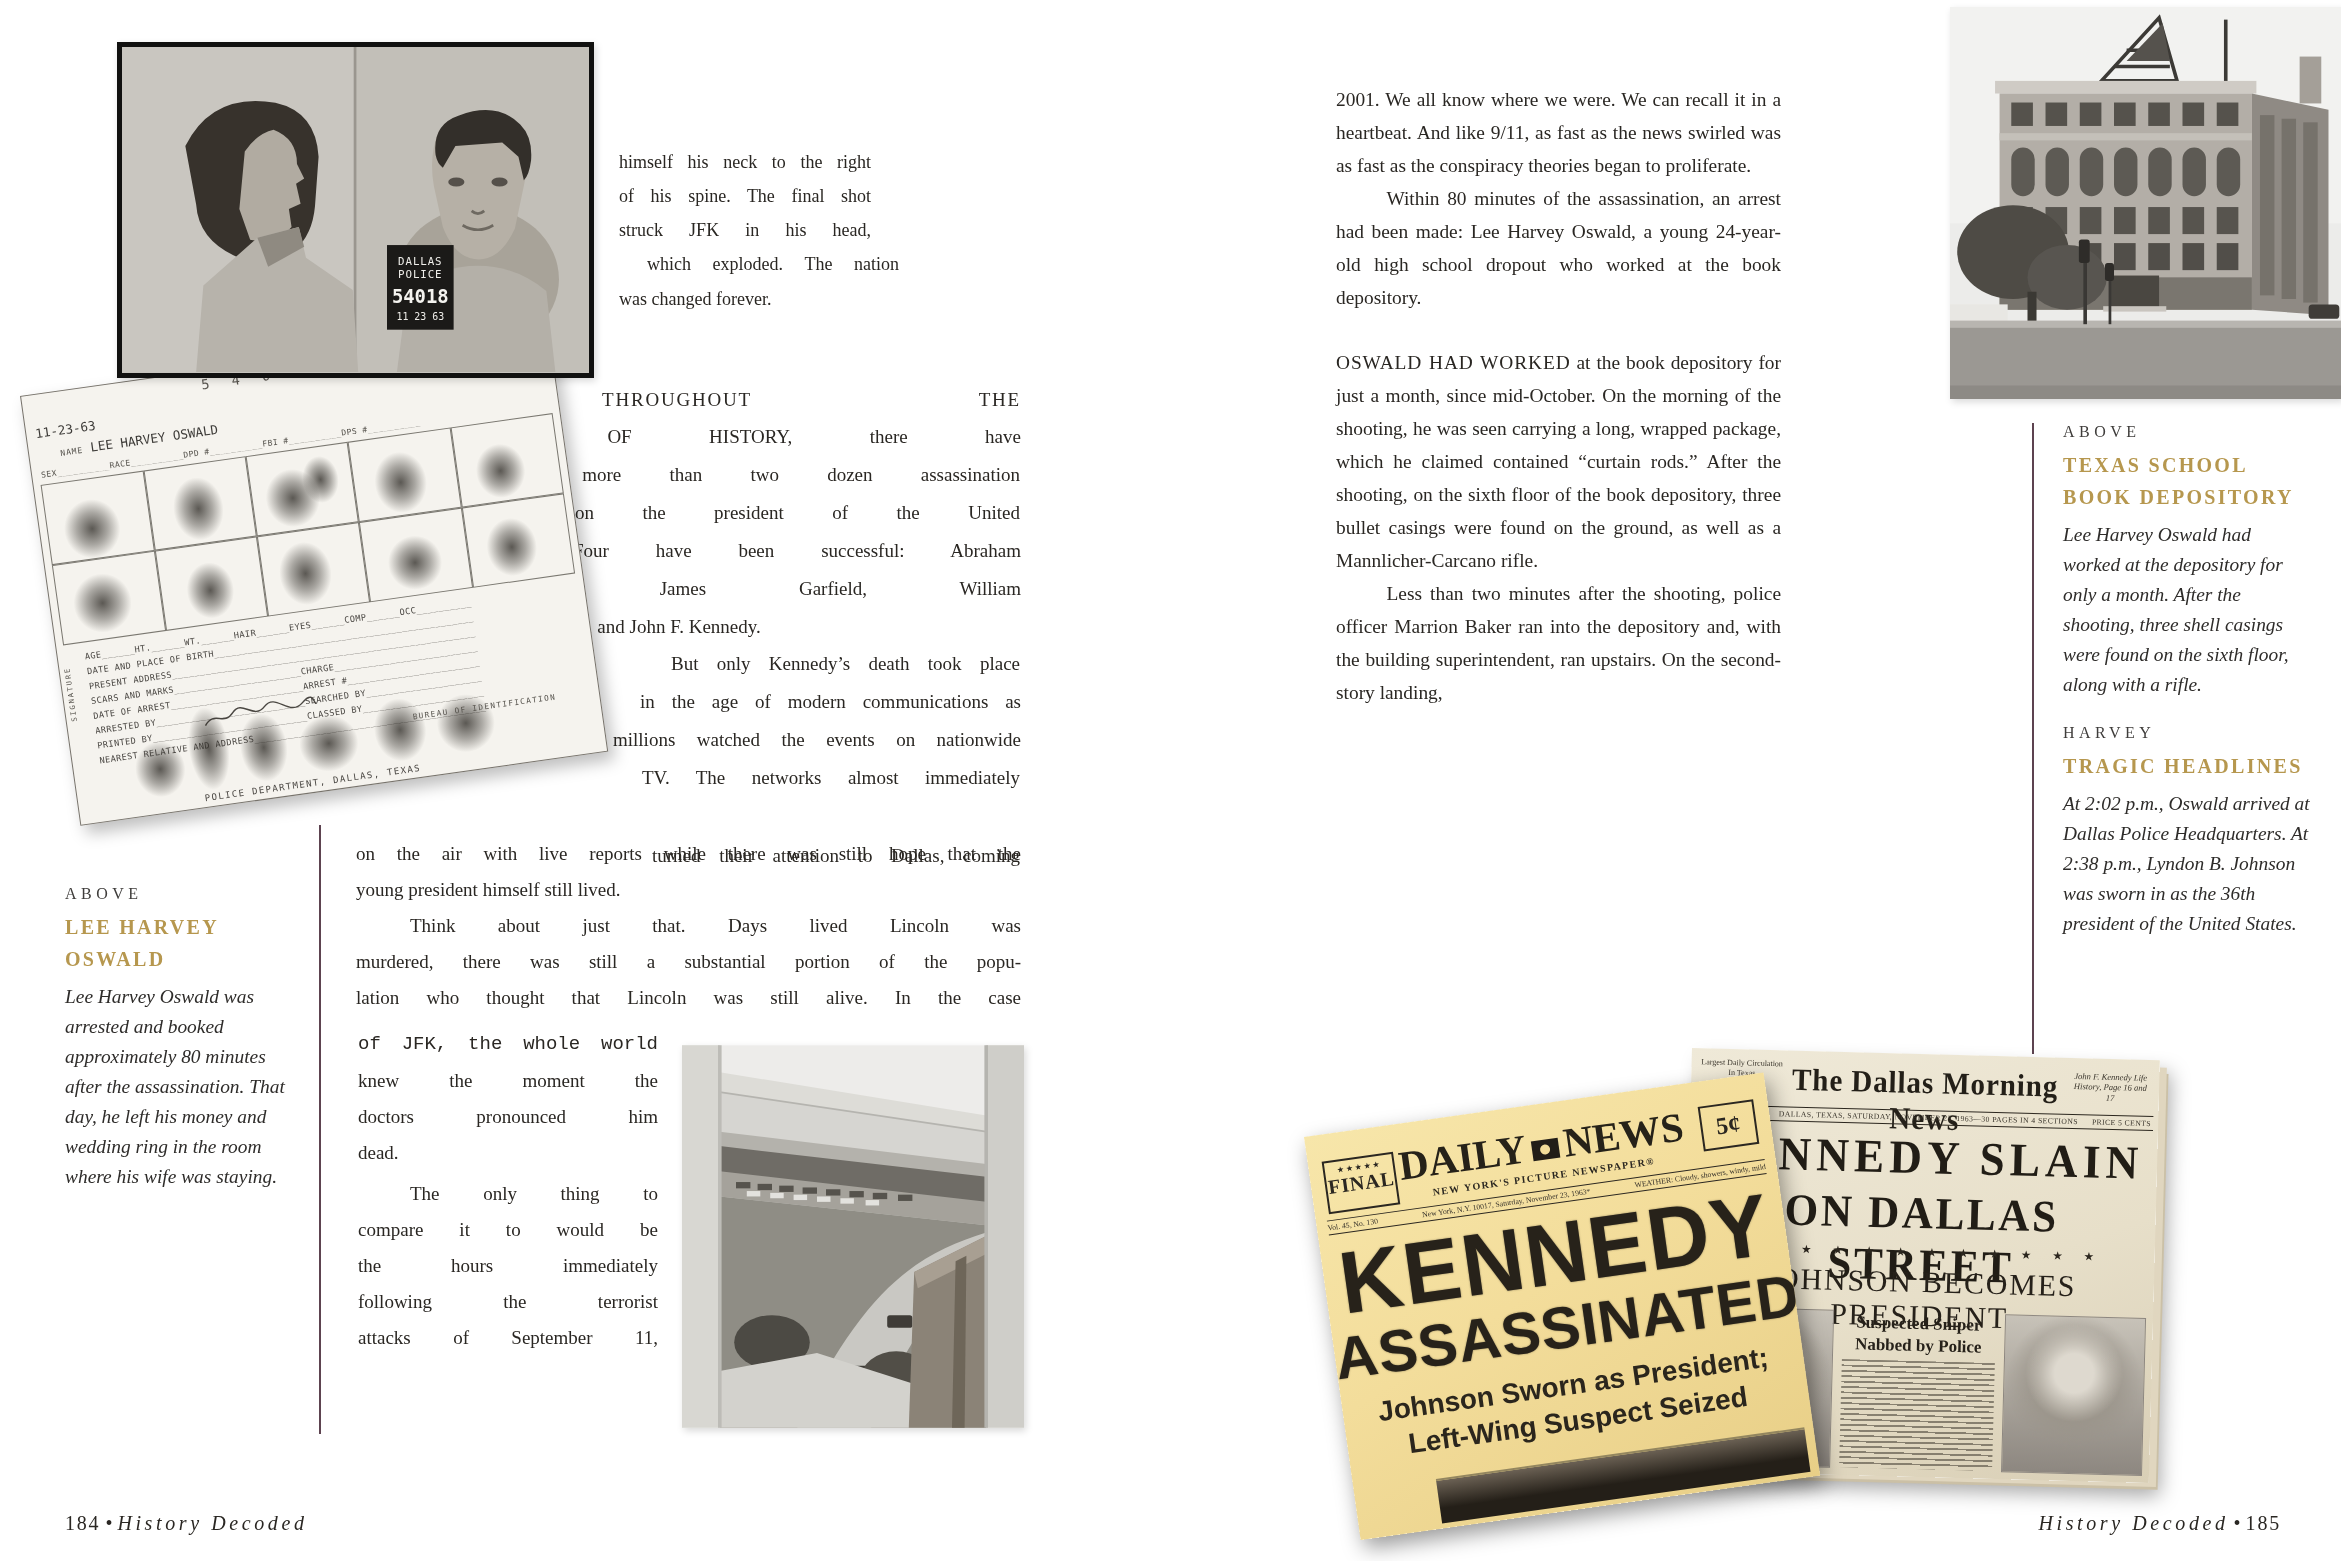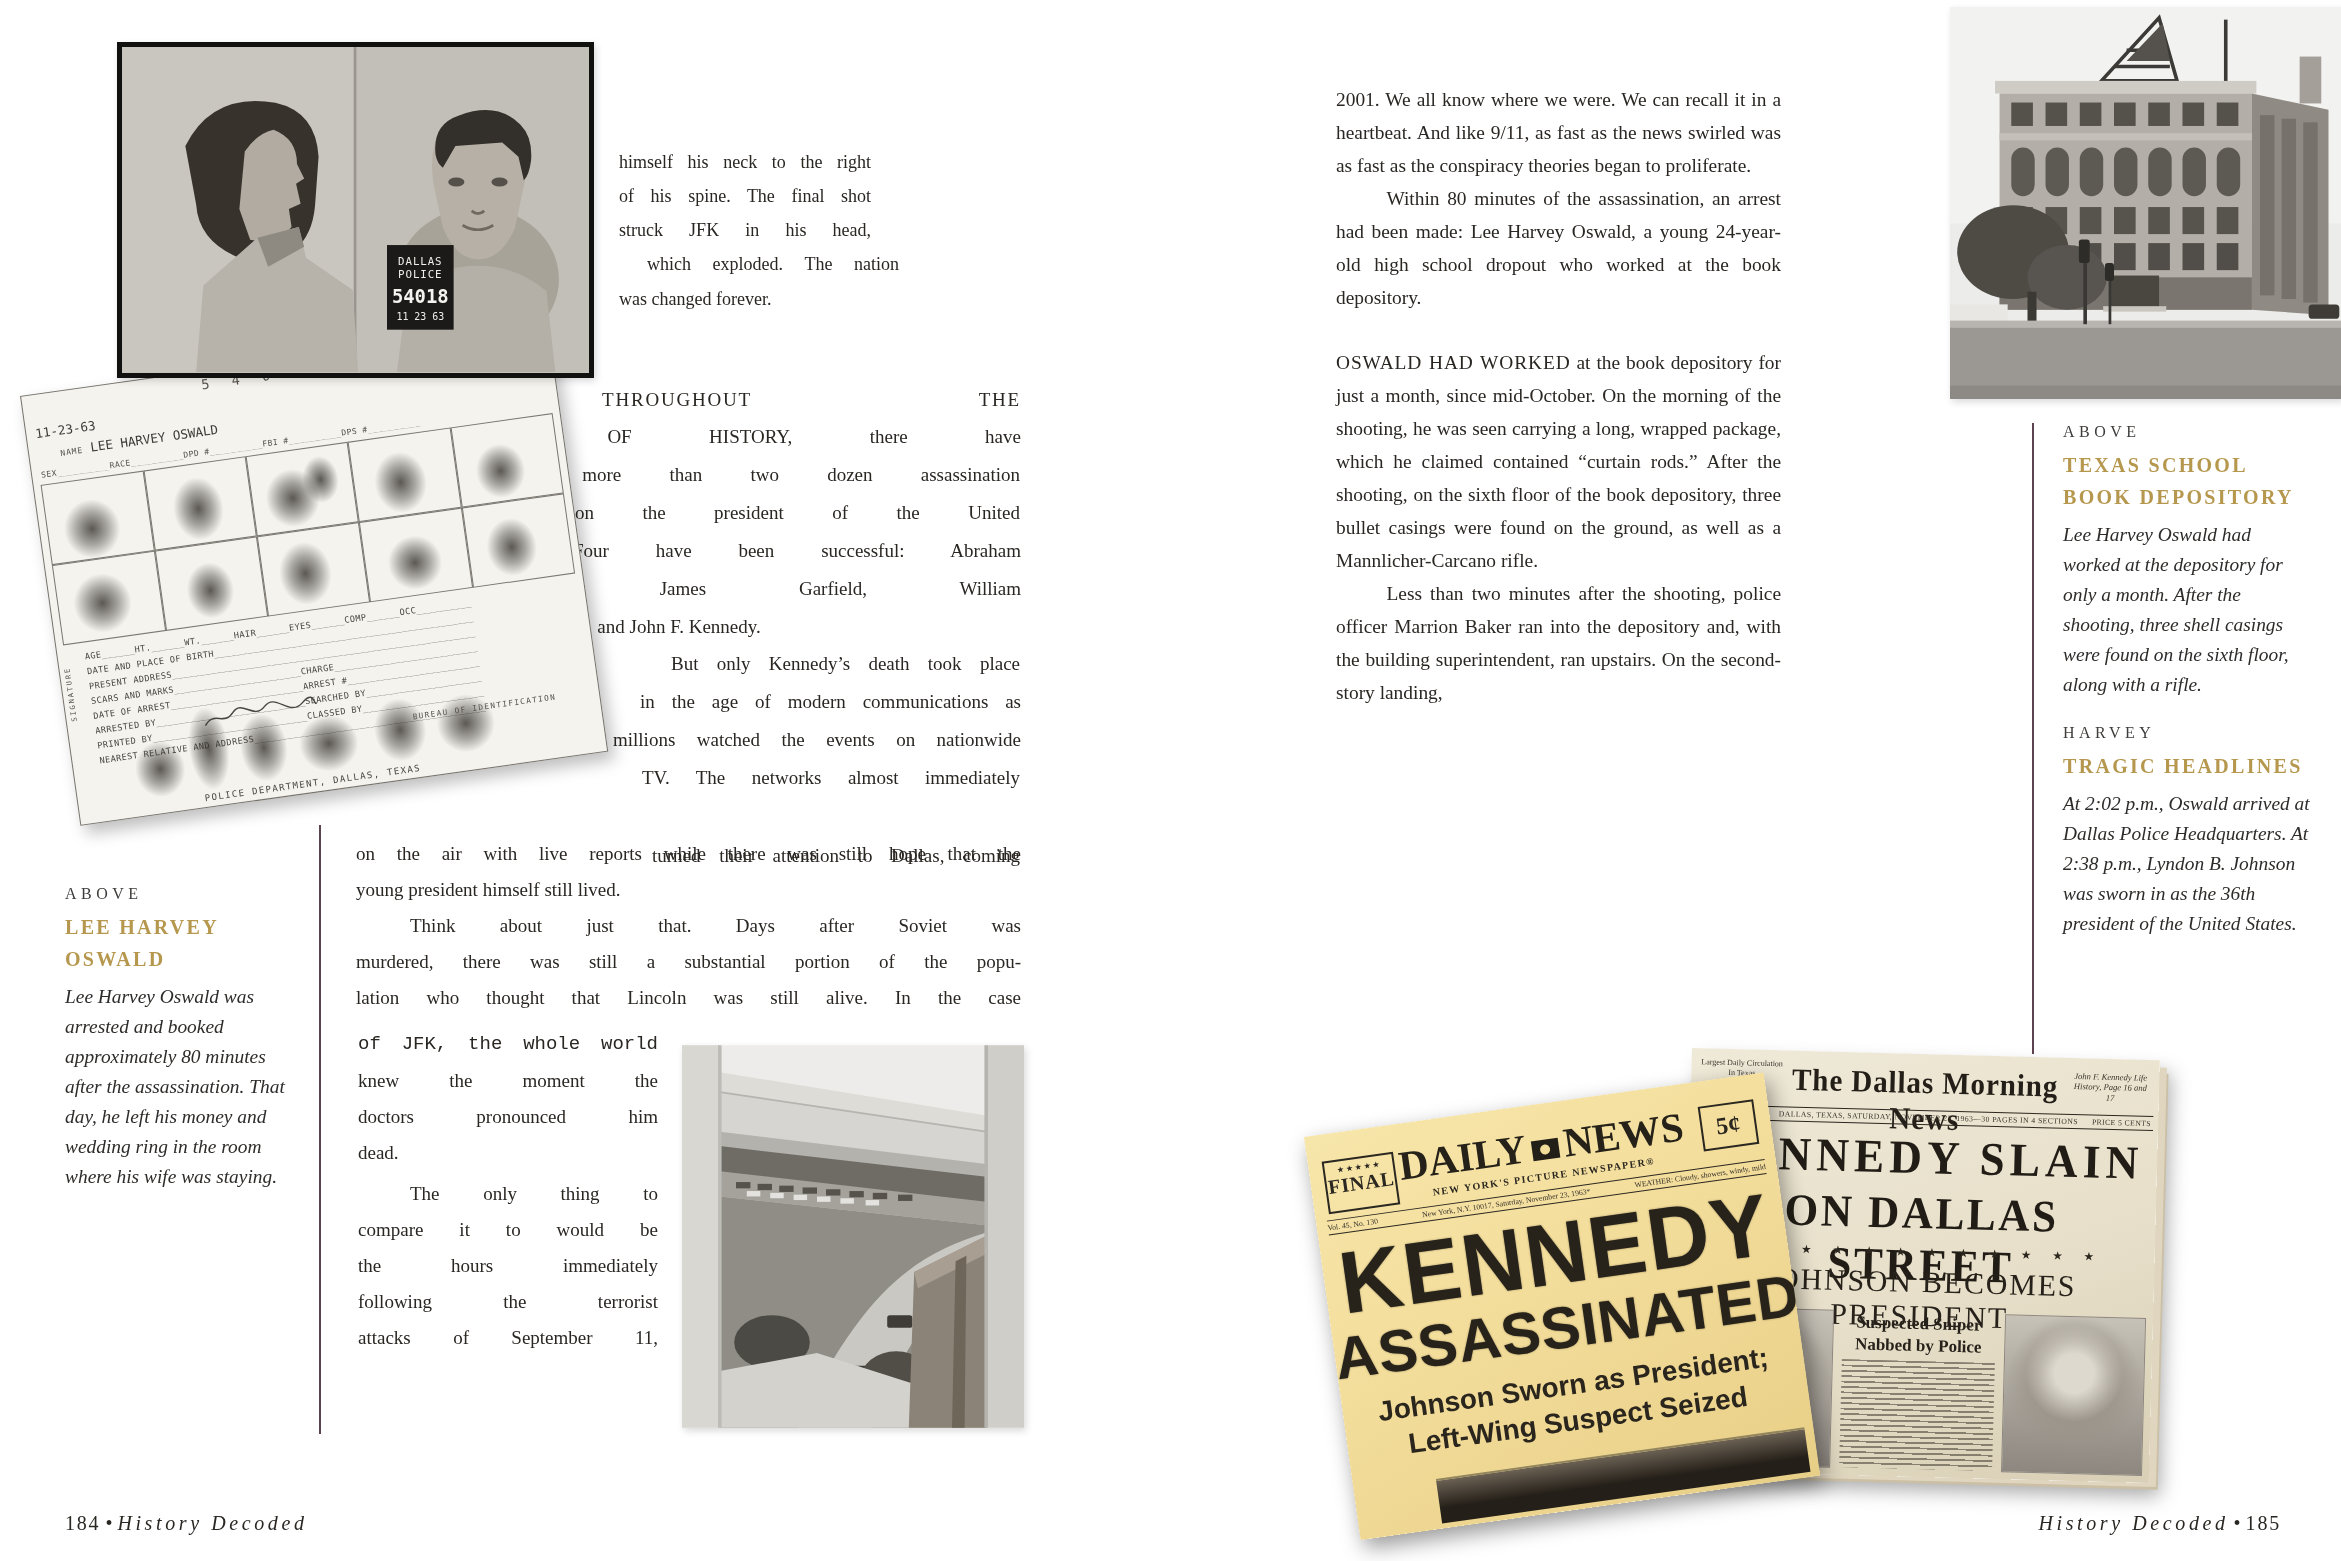--- a/index.html
+++ b/index.html
@@ -254,21 +254,21 @@
     <div class="ln last" style="left:512px;top:613px;width:396px;">McKinley, and John F. Kennedy.</div>
 
     <div class="ln" style="left:671px;top:650px;width:349px;">But only Kennedy’s death took place</div>
     <div class="ln" style="left:640px;top:688px;width:381px;">in the age of modern communications as</div>
     <div class="ln" style="left:613px;top:726px;width:408px;">millions watched the events on nationwide</div>
     <div class="ln" style="left:642px;top:764px;width:378px;">TV. The networks almost immediately</div>
     <div class="ln" style="left:652px;top:802px;width:368px;margin-top:40px;">turned their attention to Dallas, coming</div>
     <div class="ln" style="left:356px;top:840px;width:665px;">on the air with live reports while there was still hope that the</div>
     <div class="ln last" style="left:356px;top:876px;width:468px;">young president himself still lived.</div>
 
-    <div class="ln" style="left:410px;top:912px;width:611px;">Think about just that. Days after Soviet was</div>
+    <div class="ln" style="left:410px;top:912px;width:611px;">Think about just that. Days lived Lincoln was</div>
     <div class="ln" style="left:356px;top:948px;width:665px;">murdered, there was still a substantial portion of the popu-</div>
     <div class="ln" style="left:356px;top:984px;width:665px;">lation who thought that Lincoln was still alive. In the case</div>
     <div class="ln" style="left:358px;top:1031px;width:300px;font-family:Liberation Mono, monospace;">of JFK, the whole world</div>
     <div class="ln" style="left:358px;top:1067px;width:300px;">knew the moment the</div>
     <div class="ln" style="left:358px;top:1103px;width:300px;">doctors pronounced him</div>
     <div class="ln last" style="left:358px;top:1139px;width:180px;">dead.</div>
 
     <div class="ln" style="left:410px;top:1180px;width:248px;">The only thing to</div>
     <div class="ln" style="left:358px;top:1216px;width:300px;">compare it to would be</div>
     <div class="ln" style="left:358px;top:1252px;width:300px;">the hours immediately</div>

